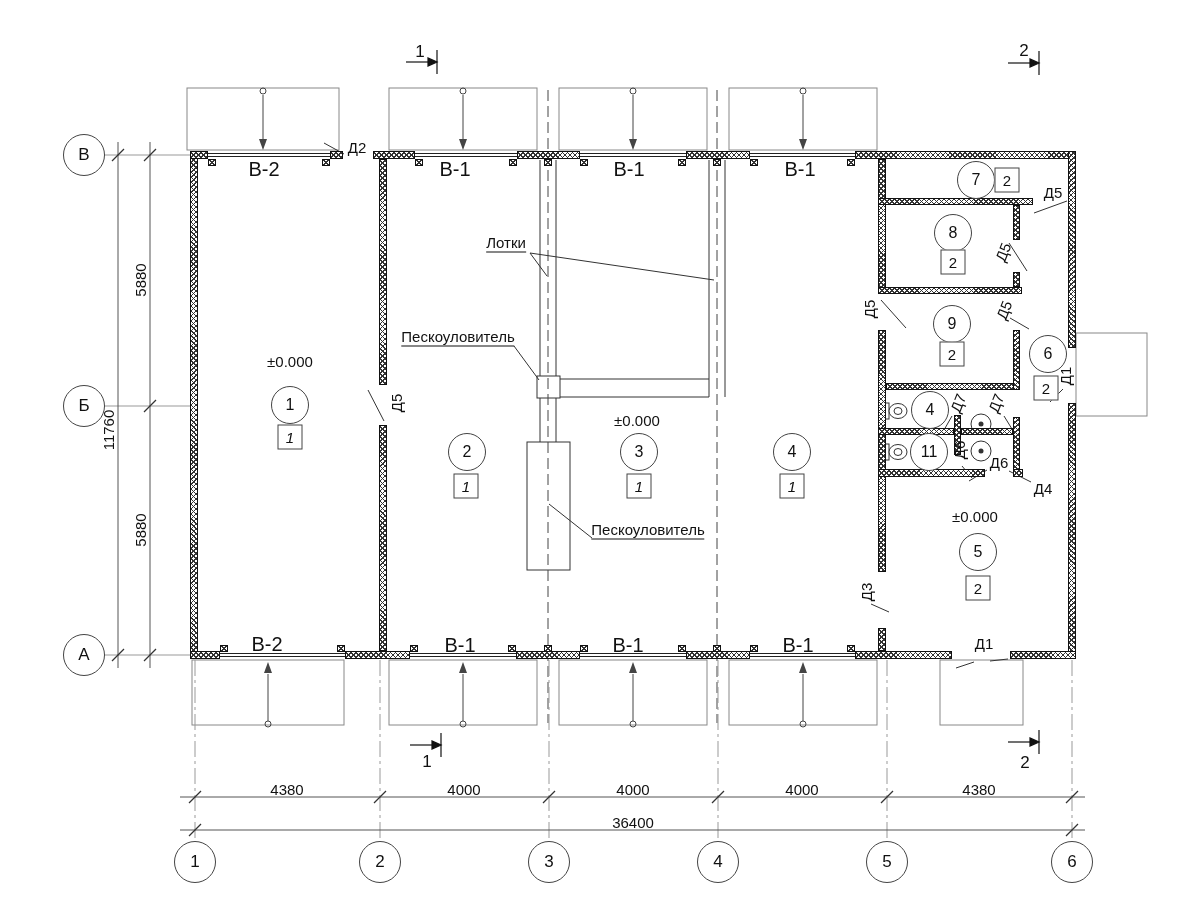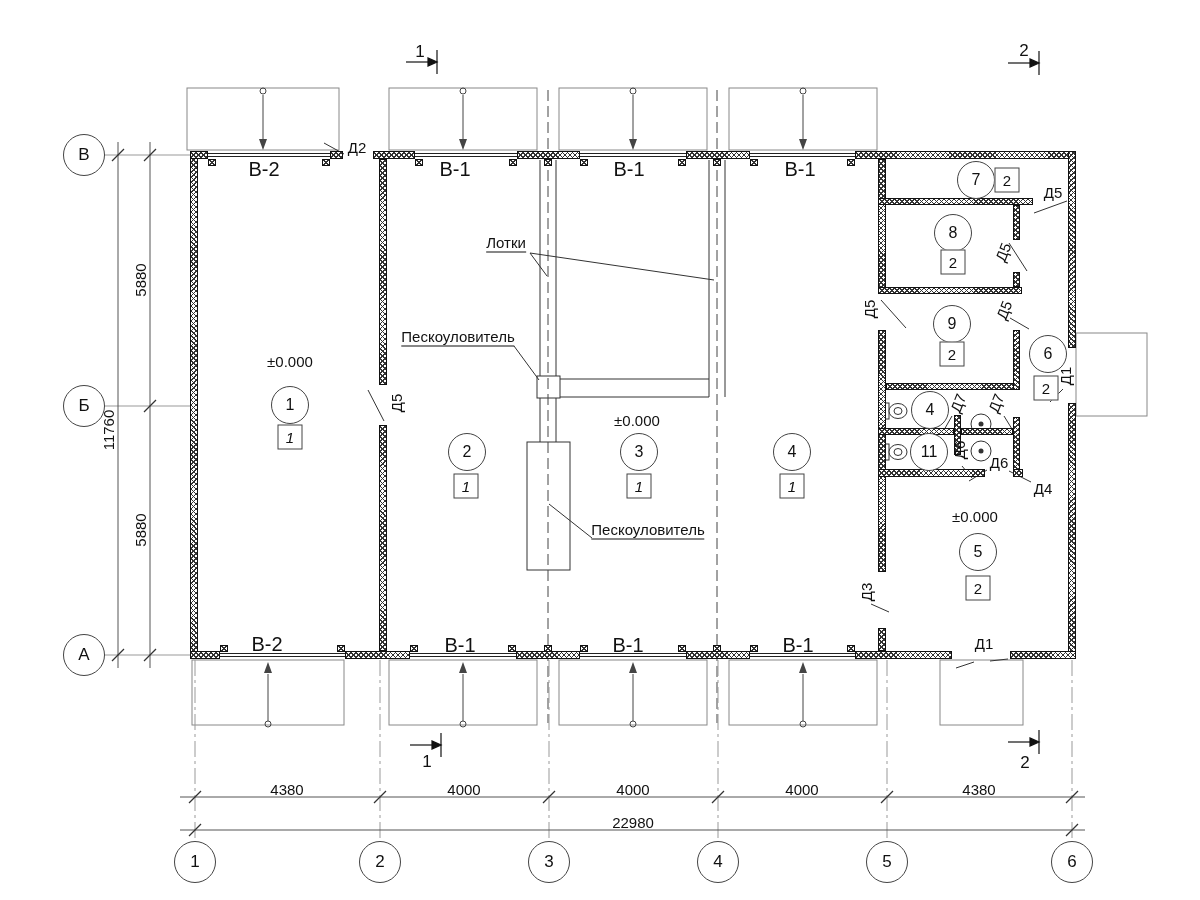--- a/index.html
+++ b/index.html
@@ -276,21 +276,21 @@
   <div class="rc ax" style="left:1072px;top:862px;">6</div>
 
   <div class="lbl dim rot" style="left:140px;top:280px;">5880</div>
   <div class="lbl dim rot" style="left:140px;top:530px;">5880</div>
   <div class="lbl dim rot" style="left:108px;top:430px;">11760</div>
   <div class="lbl dim" style="left:287px;top:789px;">4380</div>
   <div class="lbl dim" style="left:464px;top:789px;">4000</div>
   <div class="lbl dim" style="left:633px;top:789px;">4000</div>
   <div class="lbl dim" style="left:802px;top:789px;">4000</div>
   <div class="lbl dim" style="left:979px;top:789px;">4380</div>
-  <div class="lbl dim" style="left:633px;top:822px;">22980</div>
+  <div class="lbl dim" style="left:633px;top:822px;">36400</div>
 
   <div class="lbl gate" style="left:264px;top:169px;">В-2</div>
   <div class="lbl gate" style="left:455px;top:169px;">В-1</div>
   <div class="lbl gate" style="left:629px;top:169px;">В-1</div>
   <div class="lbl gate" style="left:800px;top:169px;">В-1</div>
   <div class="lbl gate" style="left:267px;top:644px;">В-2</div>
   <div class="lbl gate" style="left:460px;top:645px;">В-1</div>
   <div class="lbl gate" style="left:628px;top:645px;">В-1</div>
   <div class="lbl gate" style="left:798px;top:645px;">В-1</div>
 

